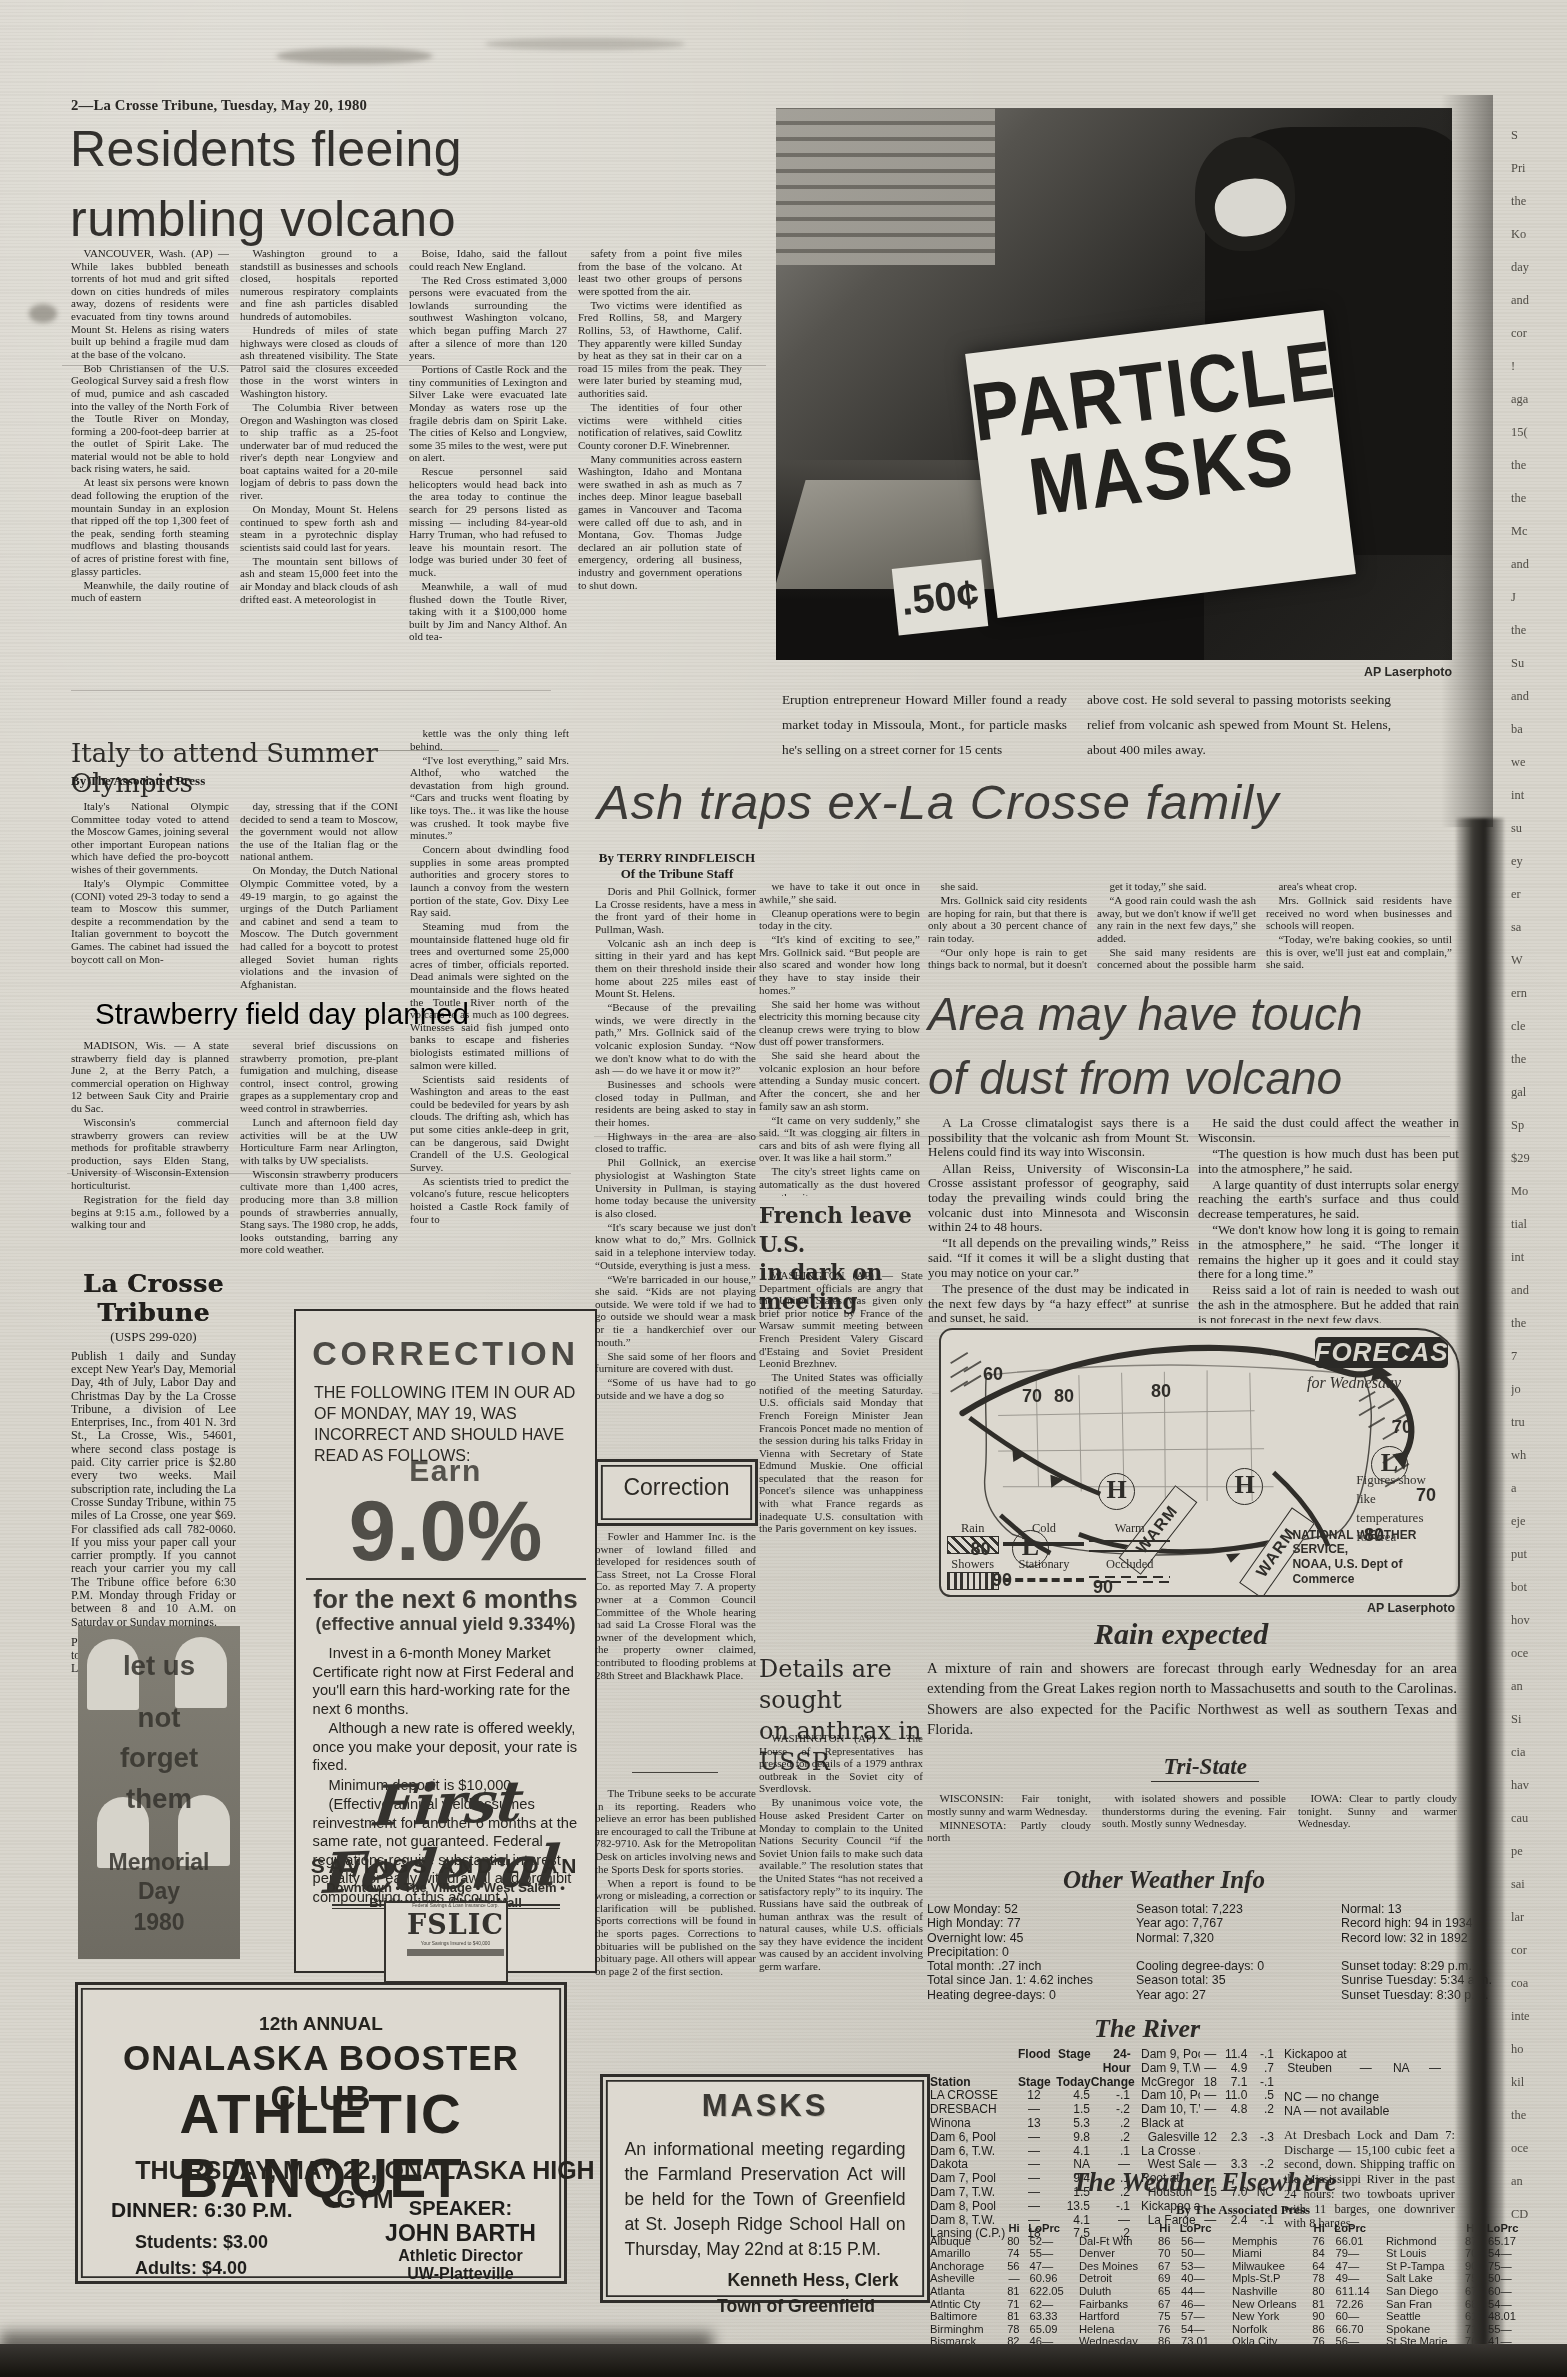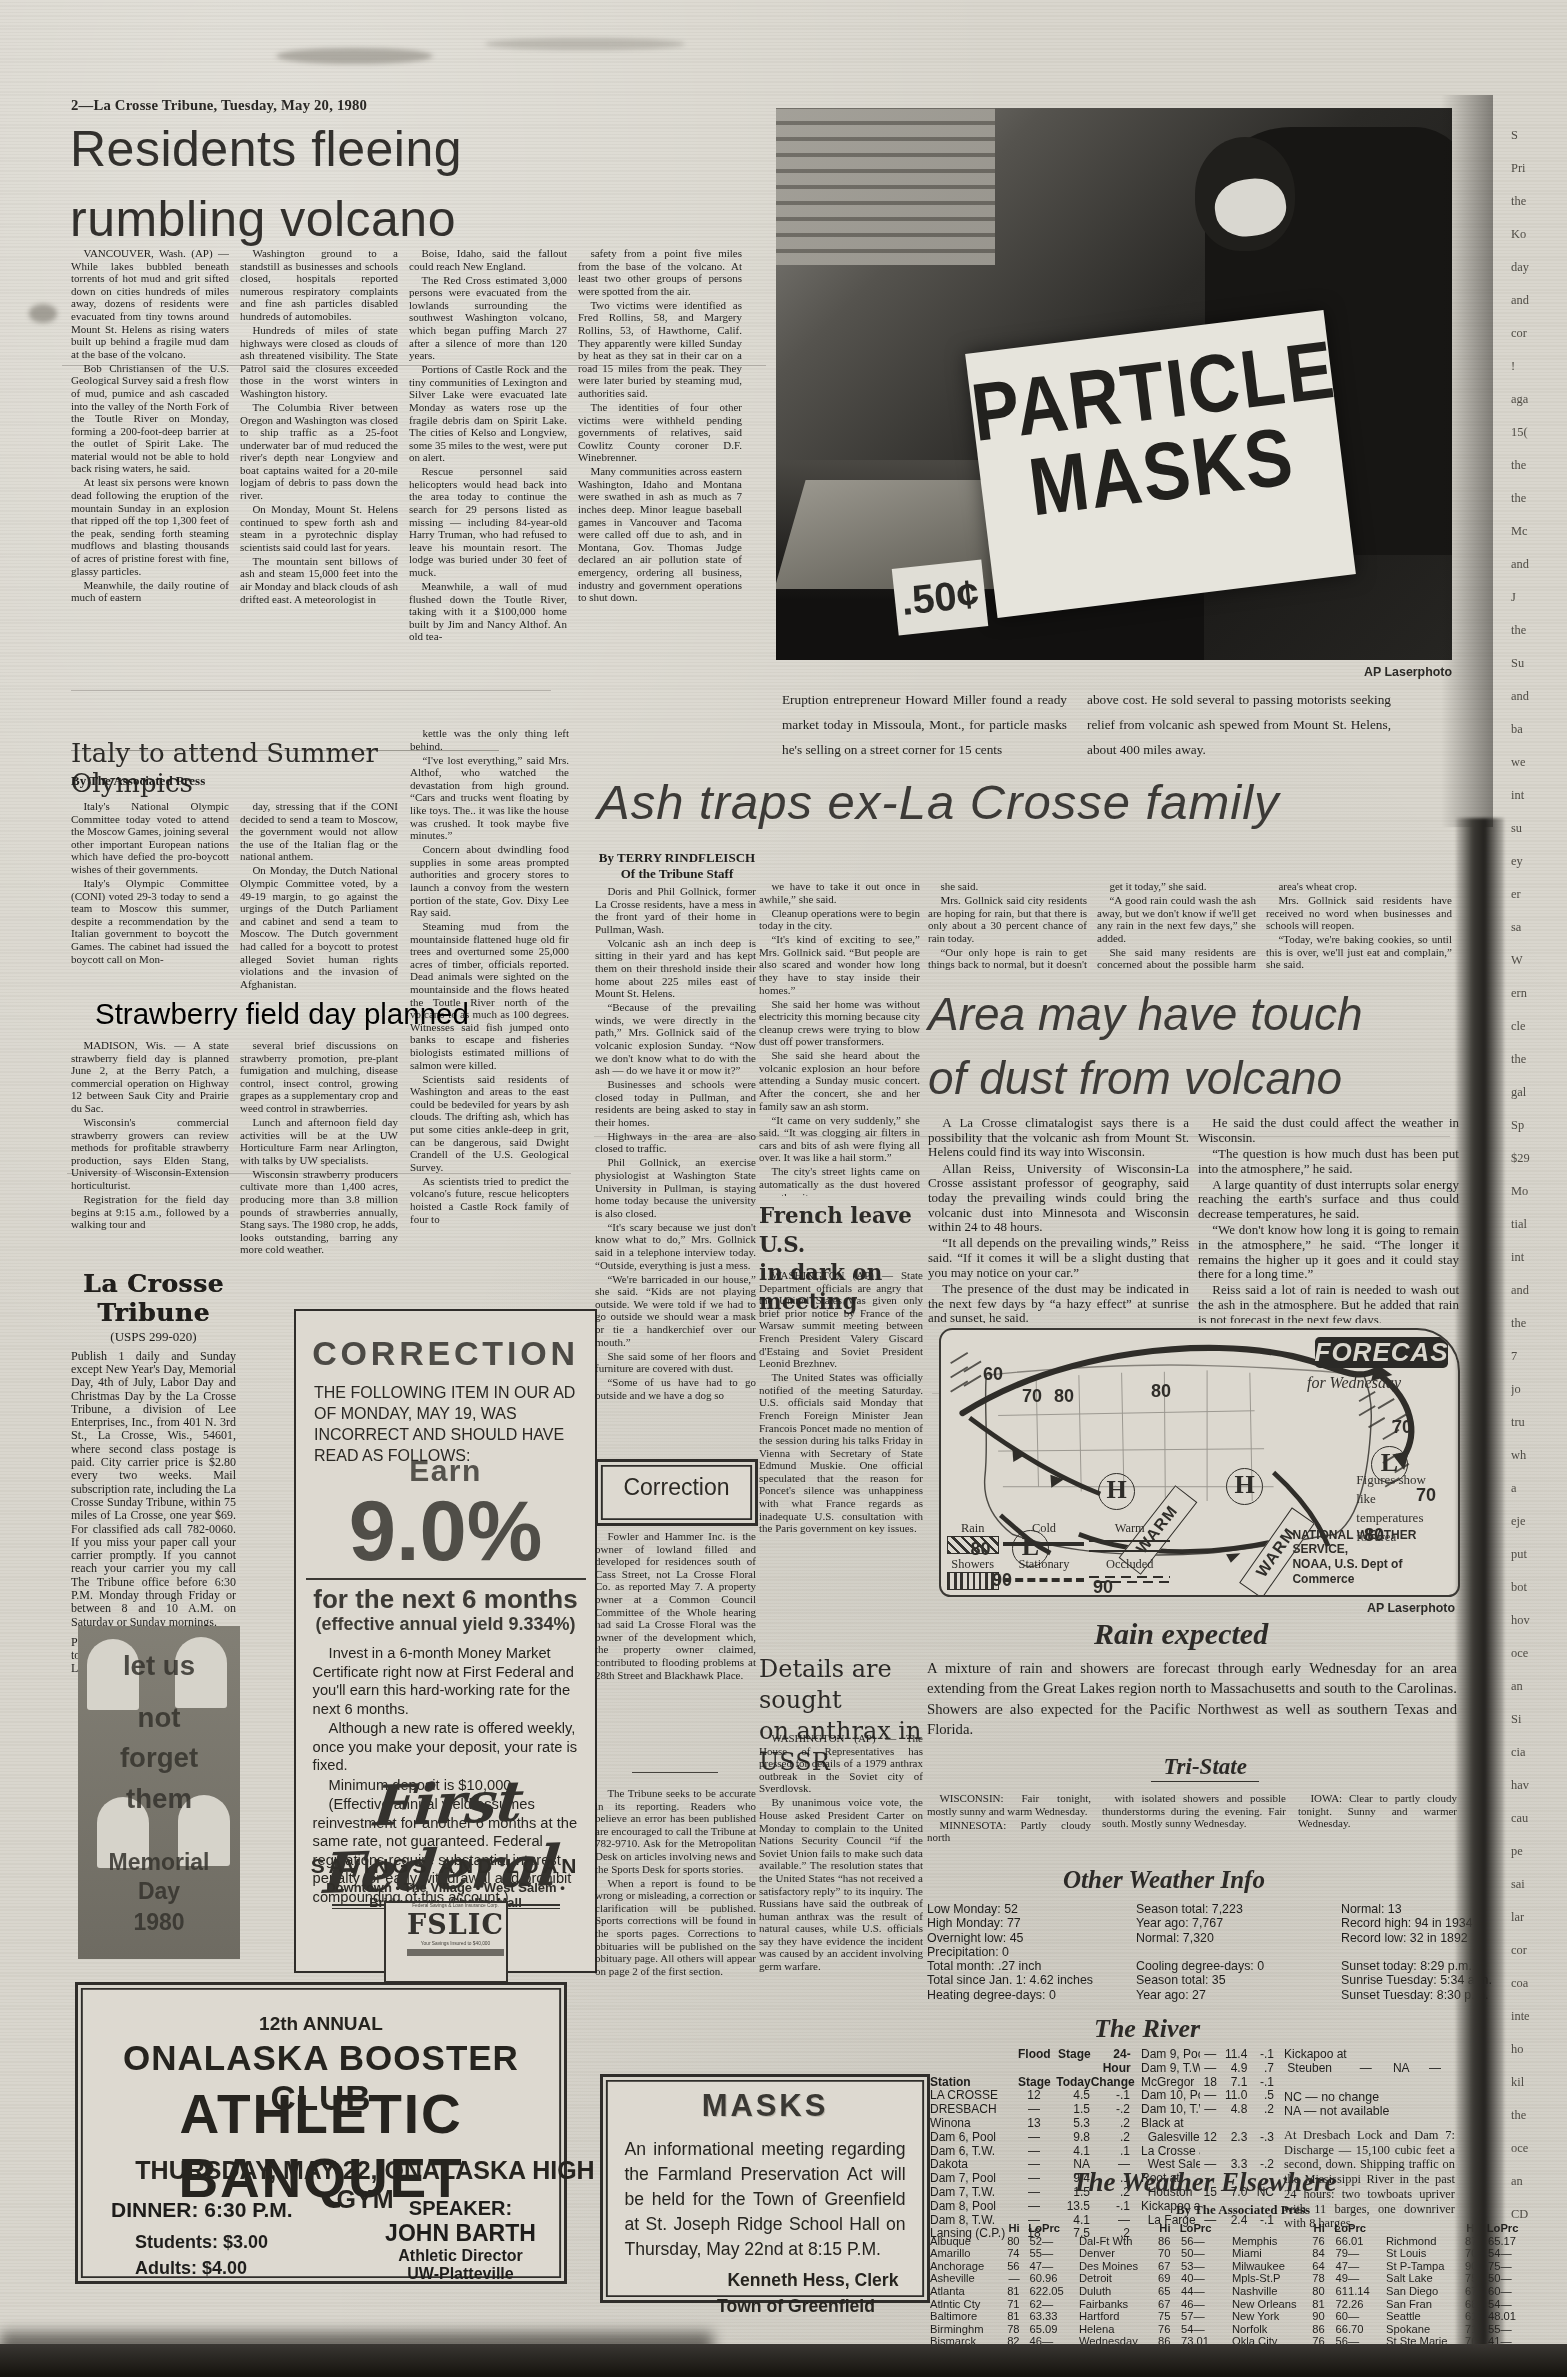--- a/index.html
+++ b/index.html
@@ -179,21 +179,21 @@
 <div class="col" style="left:409px;top:247px;width:158px;height:471px;">
     <p>Boise, Idaho, said the fallout could reach New England.</p>
     <p>The Red Cross estimated 3,000 persons were evacuated from the lowlands surrounding the southwest Washington volcano, which began puffing March 27 after a silence of more than 120 years.</p>
     <p>Portions of Castle Rock and the tiny communities of Lexington and Silver Lake were evacuated late Monday as waters rose up the fragile debris dam on Spirit Lake. The cities of Kelso and Longview, some 35 miles to the west, were put on alert.</p>
     <p>Rescue personnel said helicopters would head back into the area today to continue the search for 29 persons listed as missing — including 84-year-old Harry Truman, who had refused to leave his mountain resort. The lodge was buried under 30 feet of muck.</p>
     <p>Meanwhile, a wall of mud flushed down the Toutle River, taking with it a $100,000 home built by Jim and Nancy Althof. An old tea-</p>
   </div>
 <div class="col" style="left:578px;top:247px;width:164px;height:471px;">
     <p>safety from a point five miles from the base of the volcano. At least two other groups of persons were spotted from the air.</p>
     <p>Two victims were identified as Fred Rollins, 58, and Margery Rollins, 53, of Hawthorne, Calif. They apparently were killed Sunday by heat as they sat in their car on a road 15 miles from the peak. They were later buried by steaming mud, authorities said.</p>
-    <p>The identities of four other victims were withheld pending governments of relatives, said Cowlitz County coroner D.F. Winebrenner.</p>
+    <p>The identities of four other victims were withheld cities notification of relatives, said Cowlitz County coroner D.F. Winebrenner.</p>
     <p>Many communities across eastern Washington, Idaho and Montana were swathed in ash as much as 7 inches deep. Minor league baseball games in Vancouver and Tacoma were called off due to ash, and in Montana, Gov. Thomas Judge declared an air pollution state of emergency, ordering all business, industry and government operations to shut down.</p>
   </div>
 <div class="col" style="left:410px;top:727px;width:159px;height:571px;">
     <p>kettle was the only thing left behind.</p>
     <p>“I've lost everything,” said Mrs. Althof, who watched the devastation from high ground. “Cars and trucks went floating by like toys. The.. it was like the house was crushed. It took maybe five minutes.”</p>
     <p>Concern about dwindling food supplies in some areas prompted authorities and grocery stores to launch a convoy from the western portion of the state, Gov. Dixy Lee Ray said.</p>
     <p>Steaming mud from the mountainside flattened huge old fir trees and overturned some 25,000 acres of timber, officials reported. Dead animals were sighted on the mountainside and the flows heated the Toutle River north of the volcano to as much as 100 degrees. Witnesses said fish jumped onto banks to escape and fisheries biologists estimated millions of salmon were killed.</p>
     <p>Scientists said residents of Washington and areas to the east could be bedeviled for years by ash clouds. The drifting ash, which has put some cities ankle-deep in grit, can be dangerous, said Dwight Crandell of the U.S. Geological Survey.</p>
     <p>As scientists tried to predict the volcano's future, rescue helicopters hoisted a Castle Rock family of four to</p>
   </div>

